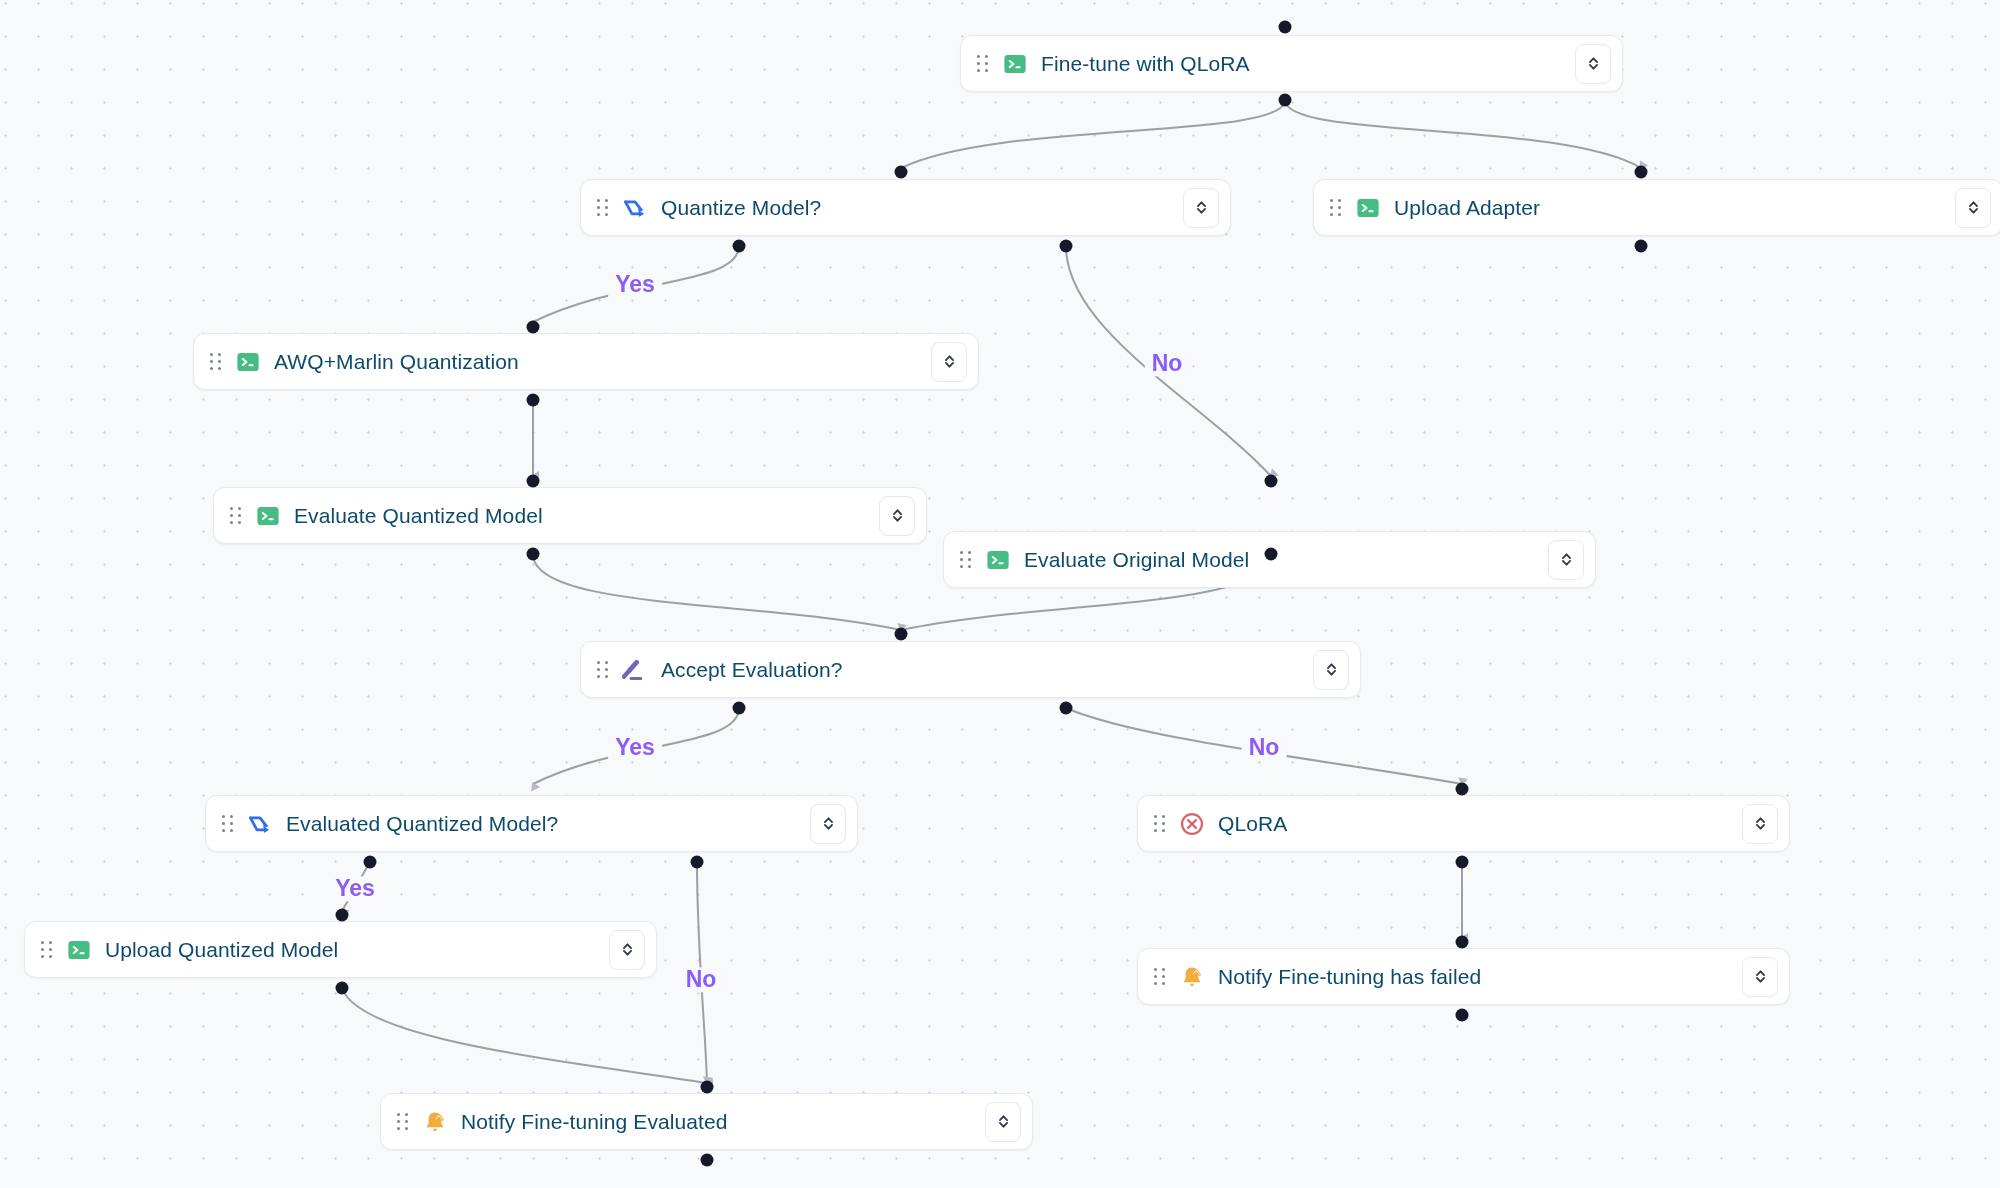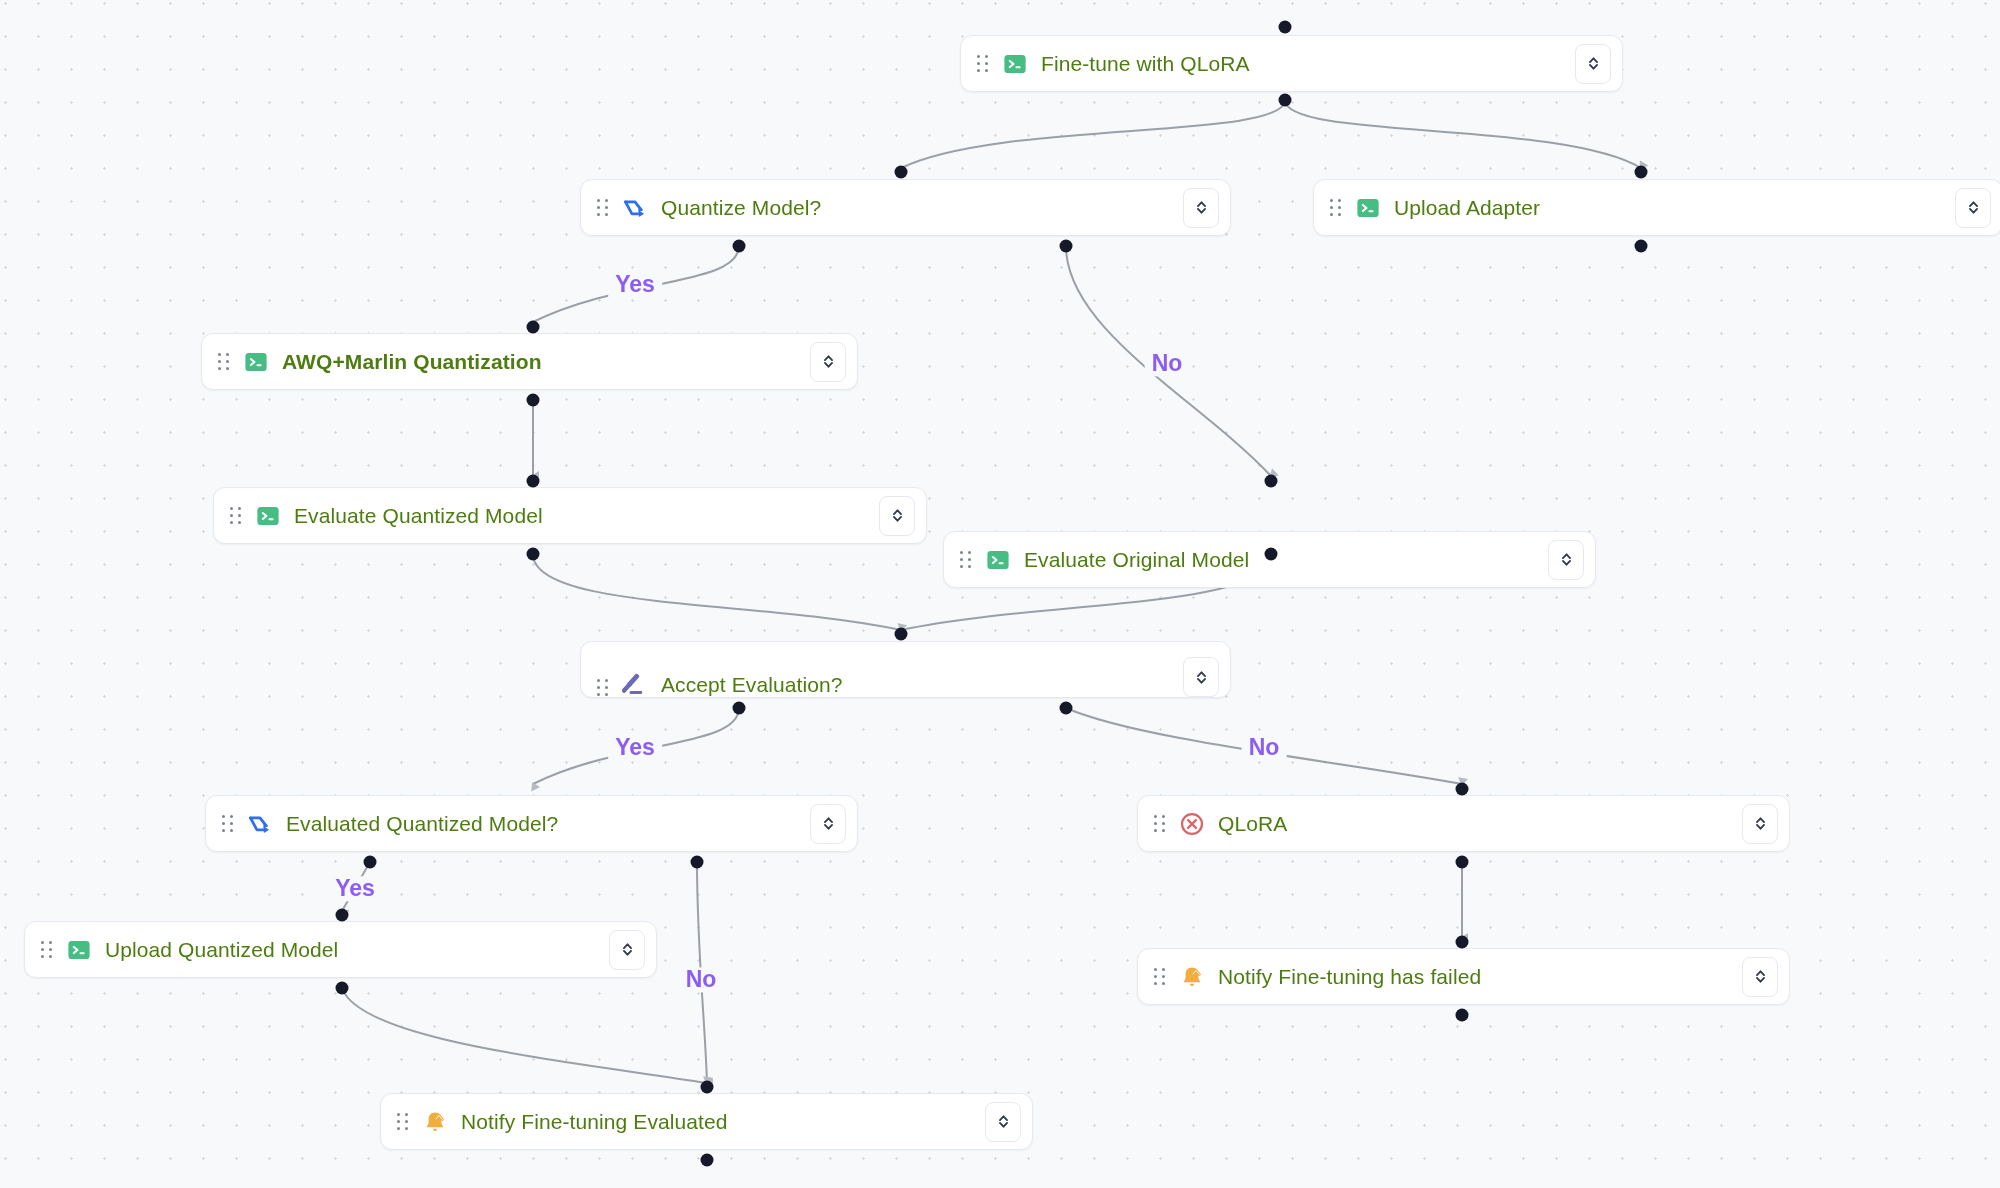--- a/index.html
+++ b/index.html
@@ -78,21 +78,21 @@
     width: 26px;
     height: 26px;
     flex: 0 0 auto;
     margin-right: 13px;
     display: flex;
     align-items: center;
     justify-content: center;
   }
   .node-label {
     font-size: 21px;
-    color: #4d7c0f;
+    color: #0c4a6e;
     letter-spacing: 0.1px;
     white-space: nowrap;
     overflow: hidden;
     flex: 1 1 auto;
   }
   .collapse-btn {
     width: 34px;
     height: 38px;
     flex: 0 0 auto;
     border: 1px solid #e6e9ef;
@@ -213,21 +213,21 @@
             <rect x="12.4" y="14.1" width="4.8" height="1.9" rx="0.9" fill="#fff"></rect>
           </svg>
         </span>
         <span class="node-label">Upload Adapter</span>
         <div class="collapse-btn">
           <svg viewBox="0 0 24 24" width="19" height="19">
             <path d="M7.5 10.2 L12 5.4 L16.5 10.2 M7.5 13.8 L12 18.6 L16.5 13.8" fill="none" stroke="#333b4a" stroke-width="2.3" stroke-linecap="round" stroke-linejoin="round"></path>
           </svg>
         </div>
       </div>
-      <div class="node" style="left: 201px; top: 333px; width: 657px; font-weight: bold;">
+      <div class="node" style="left: 193px; top: 333px; width: 786px;">
         <span class="drag-handle">
           <i></i>
           <i></i>
           <i></i>
           <i></i>
           <i></i>
           <i></i>
         </span>
         <span class="node-icon">
           <svg viewBox="0 0 24 24" width="26" height="26">
@@ -282,21 +282,21 @@
             <rect x="12.4" y="14.1" width="4.8" height="1.9" rx="0.9" fill="#fff"></rect>
           </svg>
         </span>
         <span class="node-label">Evaluate Original Model</span>
         <div class="collapse-btn">
           <svg viewBox="0 0 24 24" width="19" height="19">
             <path d="M7.5 10.2 L12 5.4 L16.5 10.2 M7.5 13.8 L12 18.6 L16.5 13.8" fill="none" stroke="#333b4a" stroke-width="2.3" stroke-linecap="round" stroke-linejoin="round"></path>
           </svg>
         </div>
       </div>
-      <div class="node" style="left: 580px; top: 641px; width: 651px; align-items: flex-end;">
+      <div class="node" style="left: 580px; top: 641px; width: 781px;">
         <span class="drag-handle">
           <i></i>
           <i></i>
           <i></i>
           <i></i>
           <i></i>
           <i></i>
         </span>
         <span class="node-icon">
           <svg viewBox="0 0 24 24" width="26" height="26">

